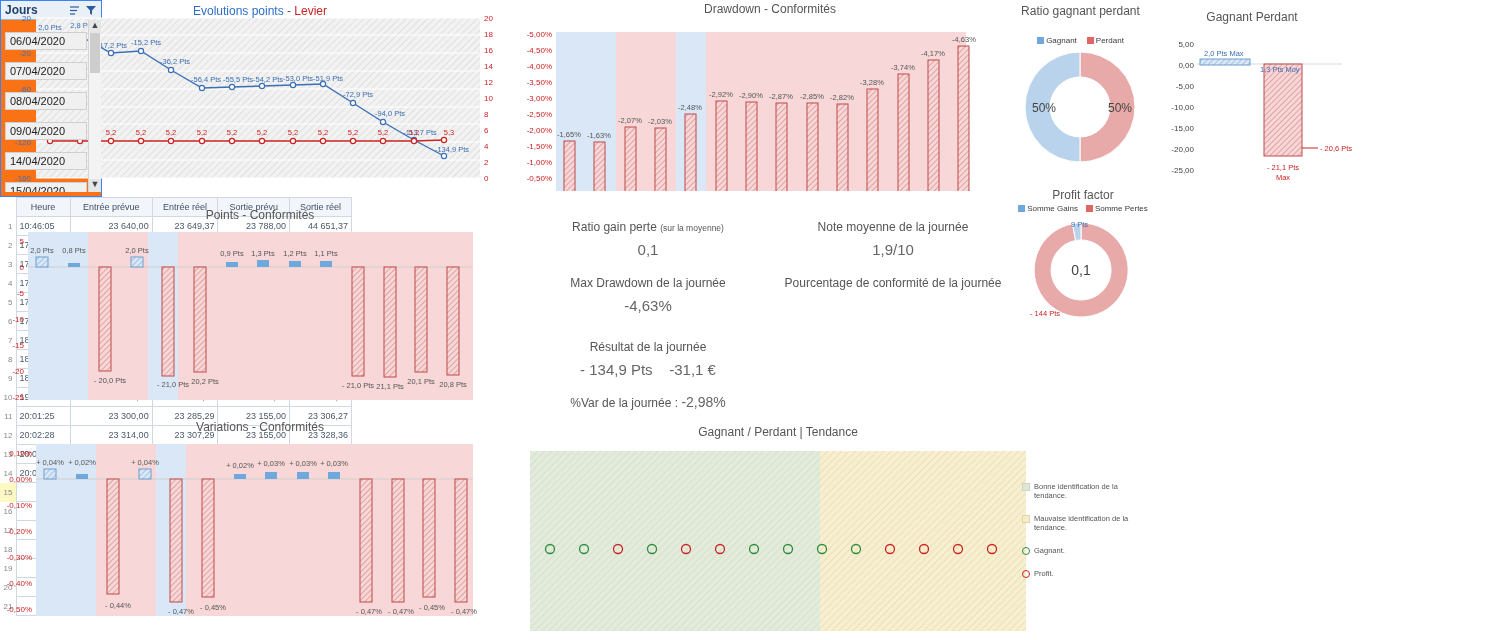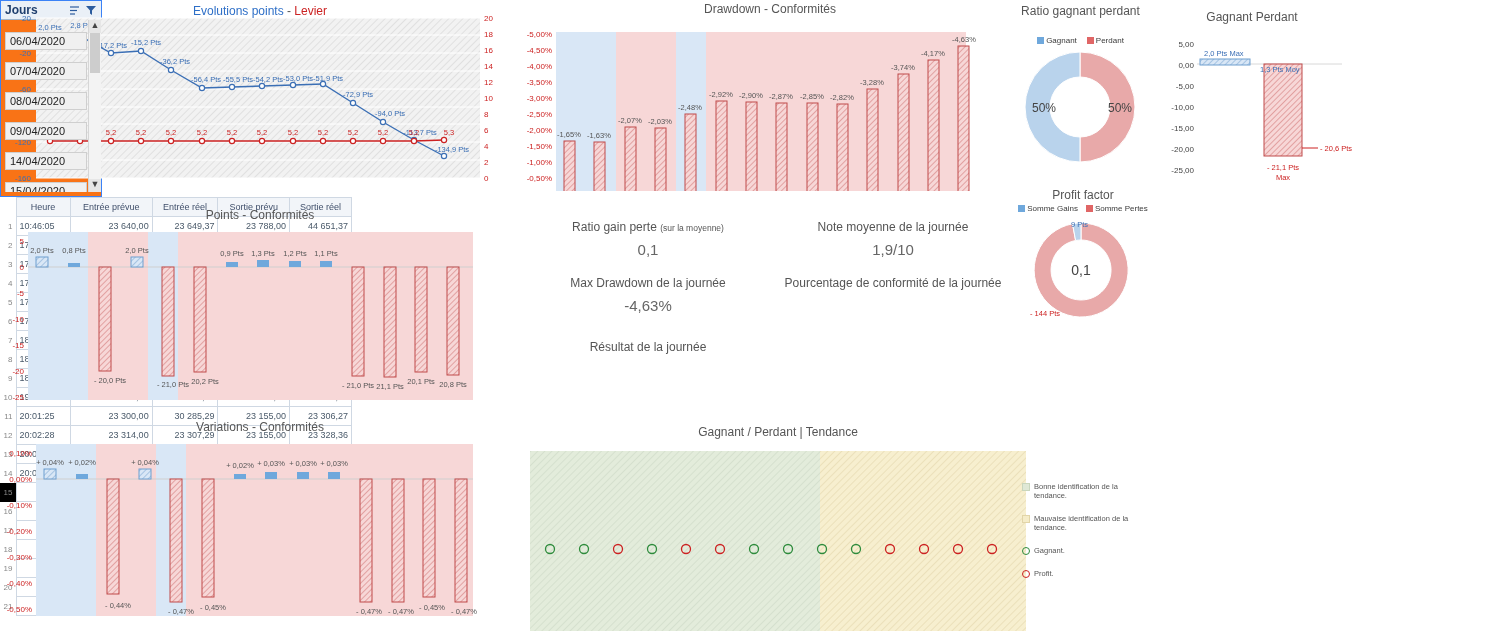--- a/index.html
+++ b/index.html
@@ -492,20 +492,29 @@
   </div>
   <div class="stat" style="left:0;top:68px;width:240px;">
     <div class="lab">Max Drawdown de la journée</div>
     <div class="val">-4,63%</div>
   </div>
   <div class="stat" style="left:240px;top:68px;width:250px;">
     <div class="lab">Pourcentage de conformité de la journée</div>
   </div>
   <div class="stat" style="left:0;top:124px;width:240px;margin-top:8px;">
     <div class="lab">Résultat de la journée</div>
+    <div class="val">
+      <span>- 134,9 Pts</span>
+      &nbsp;&nbsp;
+      <span>-31,1 €</span>
+    </div>
+  </div>
+  <div class="stat inline" style="left:0;top:186px;width:240px;">
+    <span>%Var de la journée :</span>
+    <span class="v">-2,98%</span>
   </div>
 </div>
 
 <div class="panel" id="profit">
   <div id="pf-title">Profit factor</div>
   <div id="pf-legend">
     <span><span class="sw" style="background:#6fa8dc;"></span><span>Somme Gains</span></span>
     <span><span class="sw" style="background:#e06666;"></span><span>Somme Pertes</span></span>
   </div>
   <svg width="150" height="120">
@@ -652,21 +661,21 @@
           <td class="hr">19:58:52</td>
           <td class="num">23 344,00</td>
           <td class="num">23 329,53</td>
           <td class="num">23 155,00</td>
           <td class="num">23 328,42</td>
         </tr>
         <tr>
           <td class="idx" style="border: none; background: rgb(255, 255, 255);">11</td>
           <td class="hr">20:01:25</td>
           <td class="num">23 300,00</td>
-          <td class="num">30 285,29</td>
+          <td class="num">23 285,29</td>
           <td class="num">23 155,00</td>
           <td class="num">23 306,27</td>
         </tr>
         <tr>
           <td class="idx" style="border: none; background: rgb(255, 255, 255);">12</td>
           <td class="hr">20:02:28</td>
           <td class="num">23 314,00</td>
           <td class="num">23 307,29</td>
           <td class="num">23 155,00</td>
           <td class="num">23 328,36</td>
@@ -681,21 +690,21 @@
         </tr>
         <tr>
           <td class="idx" style="border: none; background: rgb(255, 255, 255);">14</td>
           <td class="hr">20:07:09</td>
           <td class="num">23 329,00</td>
           <td class="num">23 324,58</td>
           <td class="num">23 155,00</td>
           <td class="num">23 345,43</td>
         </tr>
         <tr>
-          <td class="idx" style="border: none; background: #000000;">15</td>
+          <td class="idx" style="border: none; background: #fef9c3;">15</td>
           <td class="hr"></td>
           <td class="num"></td>
           <td class="num"></td>
           <td class="num"></td>
           <td class="num"></td>
         </tr>
         <tr>
           <td class="idx" style="border: none; background: rgb(255, 255, 255);">16</td>
           <td class="hr"></td>
           <td class="num"></td>

